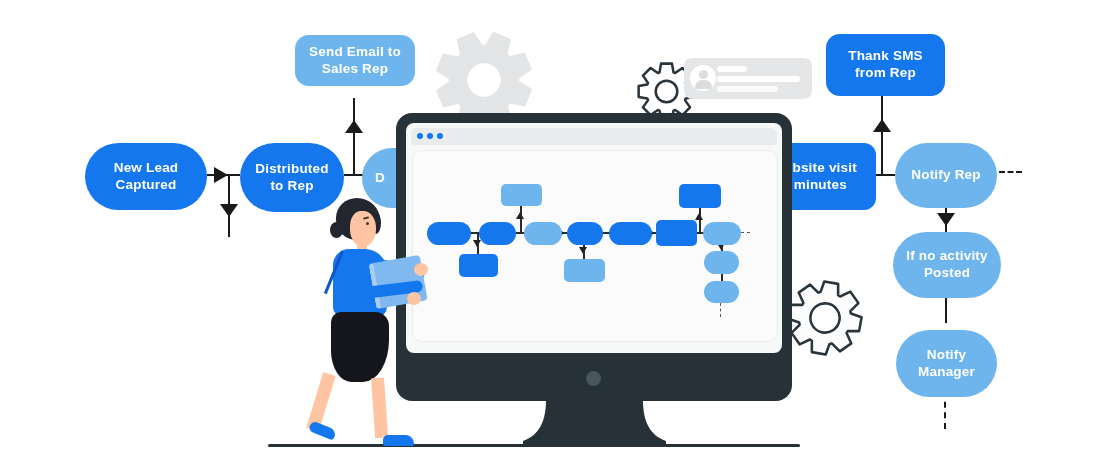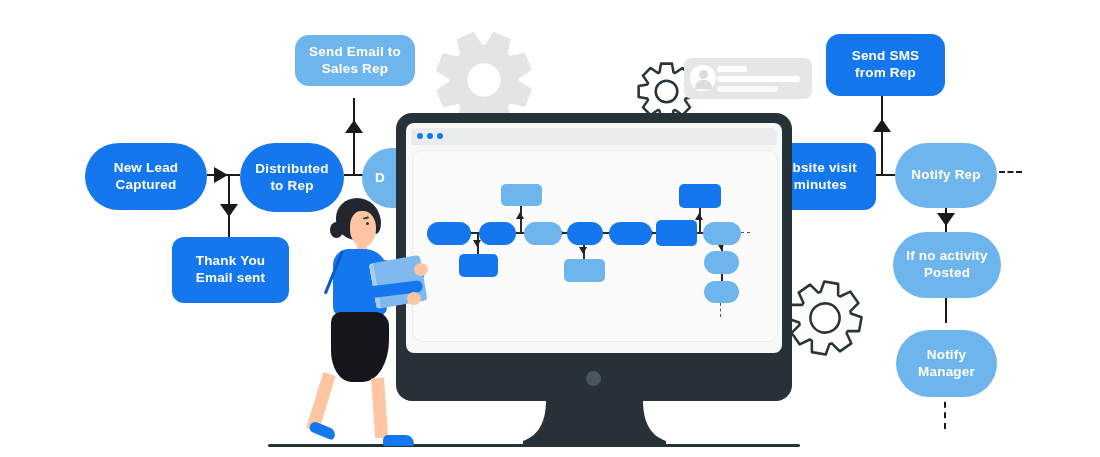--- a/index.html
+++ b/index.html
@@ -87,25 +87,23 @@
   <div class="line z1" style="left:945px;top:208px;width:2px;height:26px;"></div>
   <div class="ah ah-d z1" style="left:937px;top:213px;"></div>
   <div class="line z1" style="left:945px;top:298px;width:2px;height:25px;"></div>
   <div class="dash-v z1" style="left:944px;top:391px;height:38px;"></div>
 
   <div class="node primary z2" style="left:240px;top:143px;width:104px;height:69px;border-radius:35px;">Distributed
 to Rep</div>
   <div class="node primary z2" style="left:85px;top:143px;width:122px;height:67px;border-radius:34px;">New Lead
 Captured</div>
   <div class="node light z1" style="left:362px;top:148px;width:80px;height:60px;border-radius:30px;justify-content:flex-start;padding-left:13px;box-sizing:border-box;">D</div>
-  <div class="node primary z2" style="left:172px;top:237px;width:117px;height:66px;border-radius:12px;">Thank You
-Email sent</div>
   <div class="node light z2" style="left:295px;top:35px;width:120px;height:51px;border-radius:14px;">Send Email to
 Sales Rep</div>
-  <div class="node primary z2" style="left:826px;top:34px;width:119px;height:62px;border-radius:14px;">Send SMS
+  <div class="node primary z2" style="left:826px;top:34px;width:119px;height:62px;border-radius:14px;">Thank SMS
 from Rep</div>
   <div class="node primary z1" style="left:753px;top:143px;width:123px;height:67px;border-radius:12px;">Website visit
 3 minutes</div>
   <div class="node light z2" style="left:893px;top:232px;width:108px;height:66px;border-radius:33px;">If no activity
 Posted</div>
   <div class="node light z2" style="left:895px;top:143px;width:102px;height:65px;border-radius:33px;">Notify Rep</div>
   <div class="node light z2" style="left:896px;top:330px;width:101px;height:67px;border-radius:34px;">Notify
 Manager</div>
 
   <div class="ground z2"></div>

